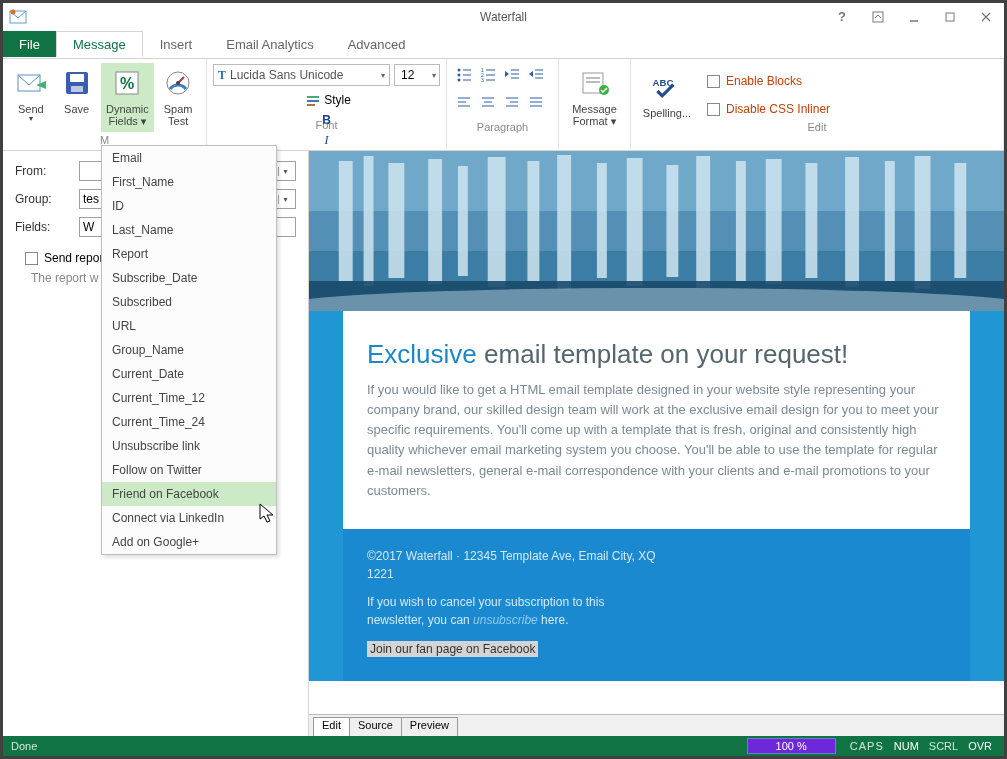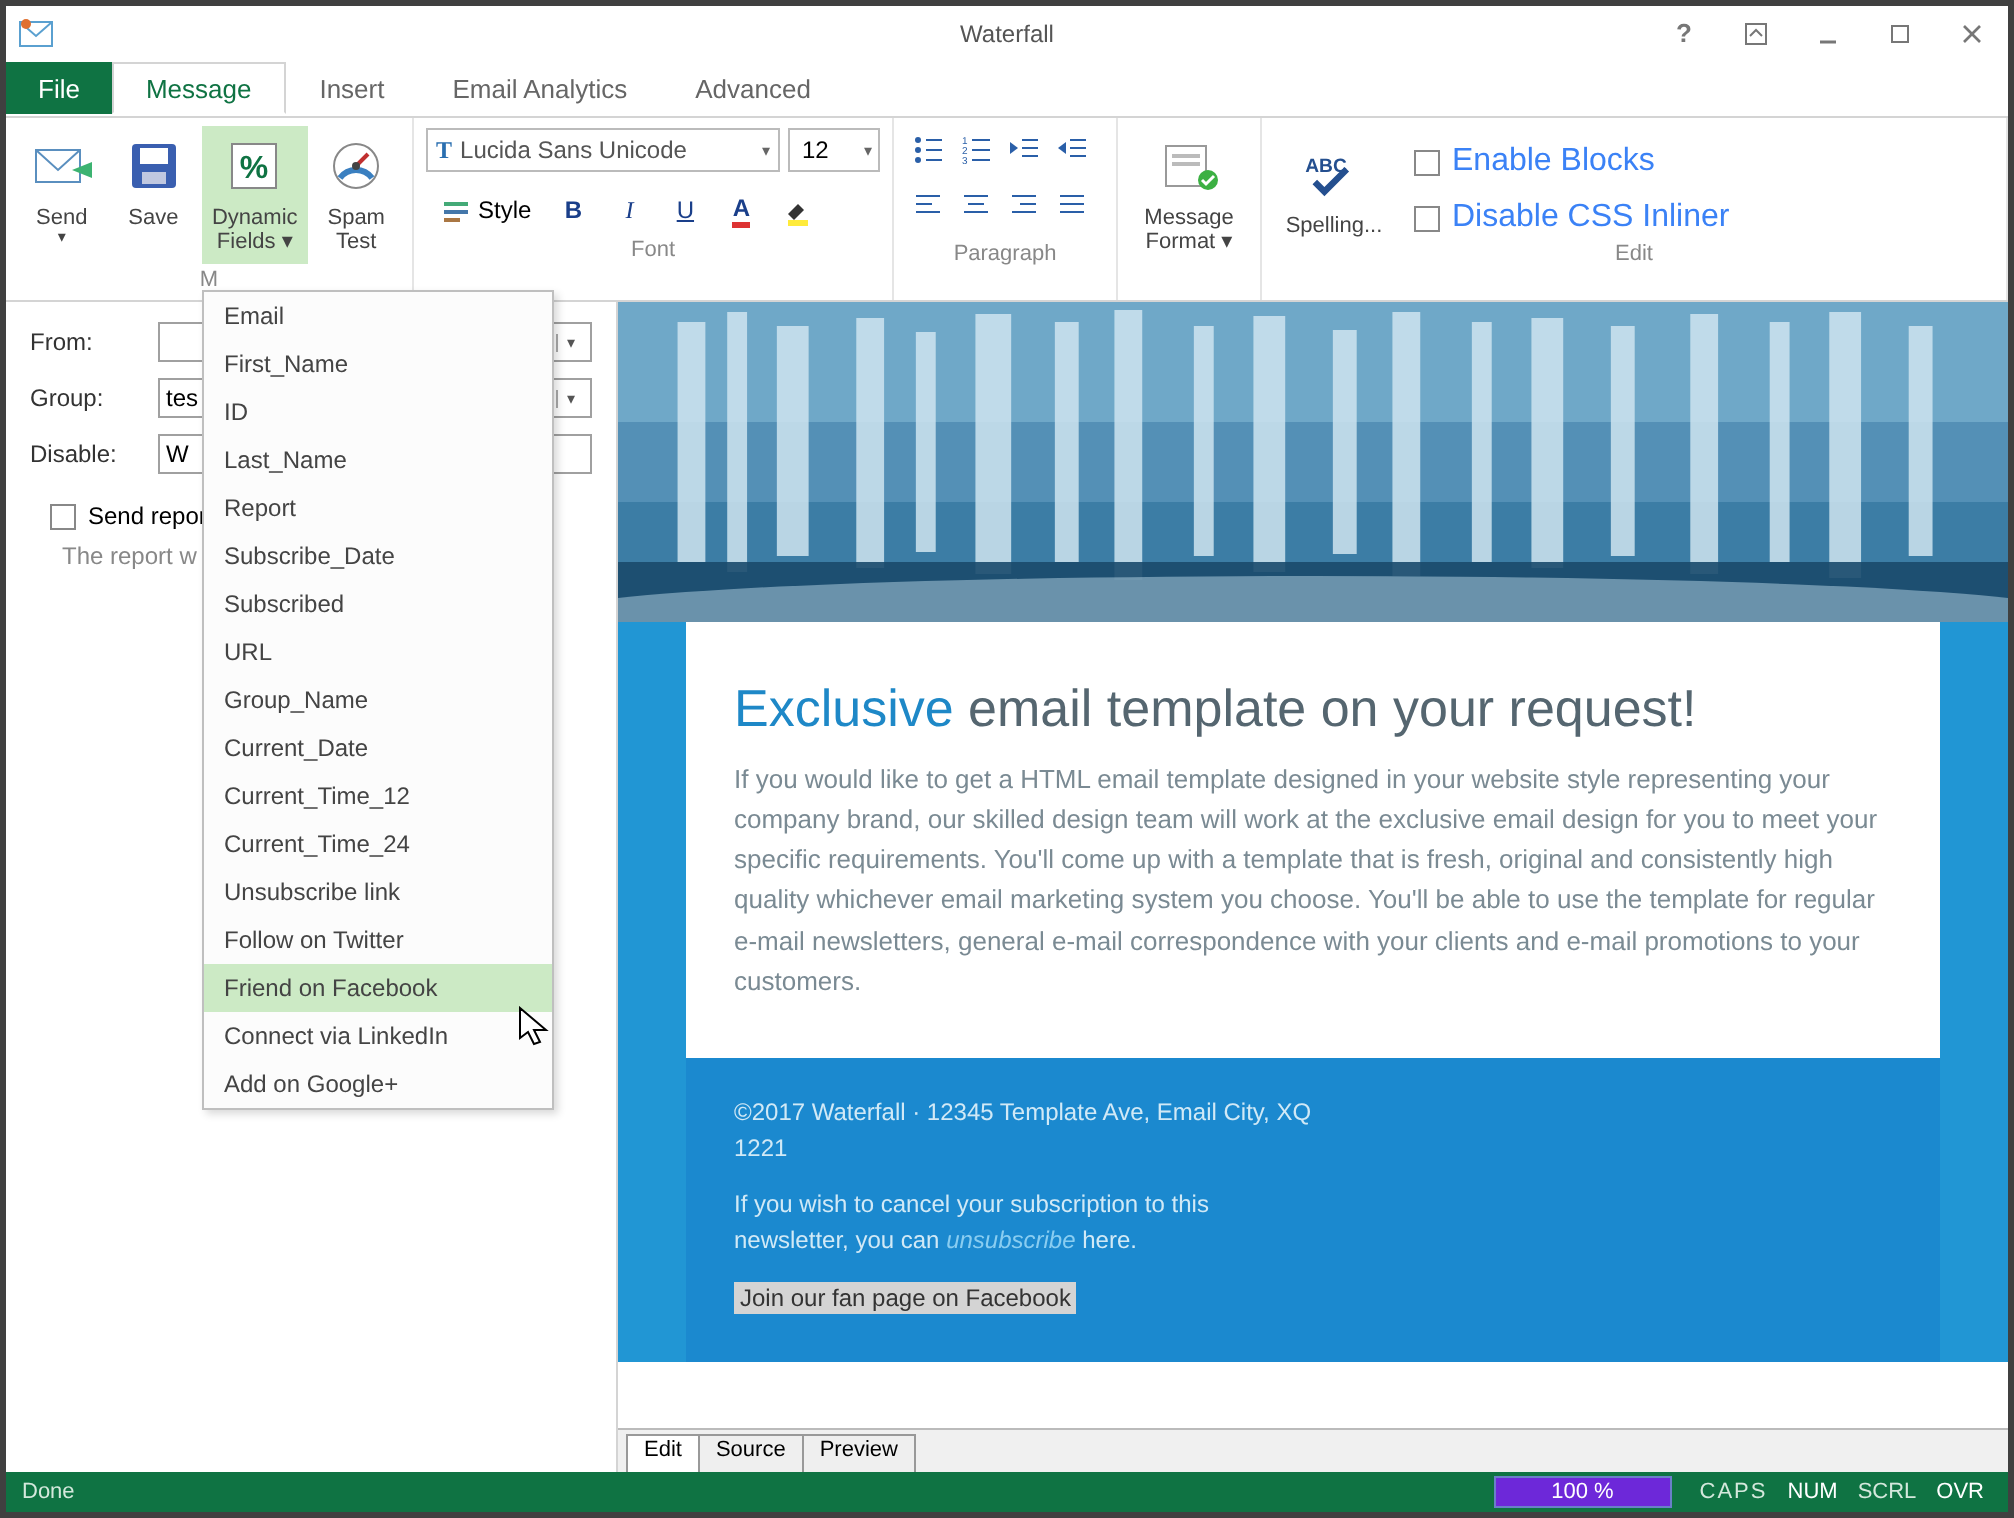--- a/index.html
+++ b/index.html
@@ -28,32 +28,32 @@
 .big-btn { width: 44px; display: flex; flex-direction: column; align-items: center; justify-content: flex-start; padding-top: 4px; cursor: pointer; font-size: 11px; color: #444; text-align: center; line-height: 1.1; }
 .big-btn.active { background: #cceac5; }
 .big-btn .icon { width: 32px; height: 32px; display:flex; align-items:center; justify-content:center; margin-bottom: 4px;}
 .group-label { text-align: center; font-size: 11px; color: #888; padding: 2px 0 4px; }
 
 .font-group { width: 240px; }
 .font-row { display:flex; gap:4px; align-items:center; height: 24px; margin-bottom: 6px;}
 .font-select { flex:1; height:22px; border:1px solid #bbb; display:flex; align-items:center; padding:0 4px; font-size:12px; background:#fff; color:#555;}
 .size-select { width:46px; height:22px; border:1px solid #bbb; display:flex; align-items:center; justify-content:space-between; padding:0 3px 0 6px; font-size:12px; background:#fff;}
 .dd-caret { font-size:8px; color:#666; margin-left:auto;}
-.style-row { display:flex; gap:6px; align-items:center; height:24px; }
+.style-row { display:flex; gap:6px; align-items:center; height:24px;flex-direction:column; }
 .small-btn { width:22px; height:22px; display:flex; align-items:center; justify-content:center; font-size:12px; color:#333; cursor:pointer;}
 .style-label { font-size:12px; padding: 0 4px 0 8px; display:flex; align-items:center; gap:4px;}
 
 .para-group { width: 112px; }
 .para-row { display:flex; gap:2px; height:22px; margin-bottom:6px;}
 .pbtn { width:22px; height:22px; display:flex; align-items:center; justify-content:center; }
 
 .format-group { width: 72px; }
 .edit-group { flex:1; }
 .edit-row { display:flex; gap: 10px; align-items:flex-end; height:56px; padding-top:4px;}
-.check-item { display:flex; align-items:center; gap:6px; font-size:16px; color:#3b82f6; height:20px;}
+.check-item { display:flex; align-items:center; gap:6px; font-size:12px; color:#c2410c; height:20px;}
 .checkbox { width:13px; height:13px; border:1px solid #888; background:#fff;}
 
 
 .content { flex:1; display:flex; overflow:hidden; position:relative;}
 .left-pane { width: 306px; border-right:1px solid #d4d4d4; padding: 10px 12px; background:#fff; font-size:12px;}
 .form-row { display:flex; align-items:center; margin-bottom:8px; gap:8px;}
 .form-row label { width:56px; color:#333;}
 .form-row .inp { flex:1; height:20px; border:1px solid #a0a0a0; background:#fff; padding:0 3px; display:flex; align-items:center;}
 .dd { width:14px; text-align:center; font-size:8px; color:#555;}
 .sendreport { display:flex; align-items:center; gap:6px; margin-top:14px; margin-left:10px;}
@@ -362,21 +362,21 @@
           </div>
       </div>
       <div class="form-row">
         <label>Group:</label>
         <div class="inp">
             <span>tes</span>
             <span class="dd" style="margin-left:auto;border-left:1px solid #aaa;">▾</span>
           </div>
       </div>
       <div class="form-row">
-        <label>Disable:</label>
+        <label>Fields:</label>
         <div class="inp">
             <span>W</span>
           </div>
       </div>
       <div class="sendreport">
           <span class="checkbox"></span>
           <span>Send report</span>
         </div>
       <div class="hint">The report w</div>
     </div>

